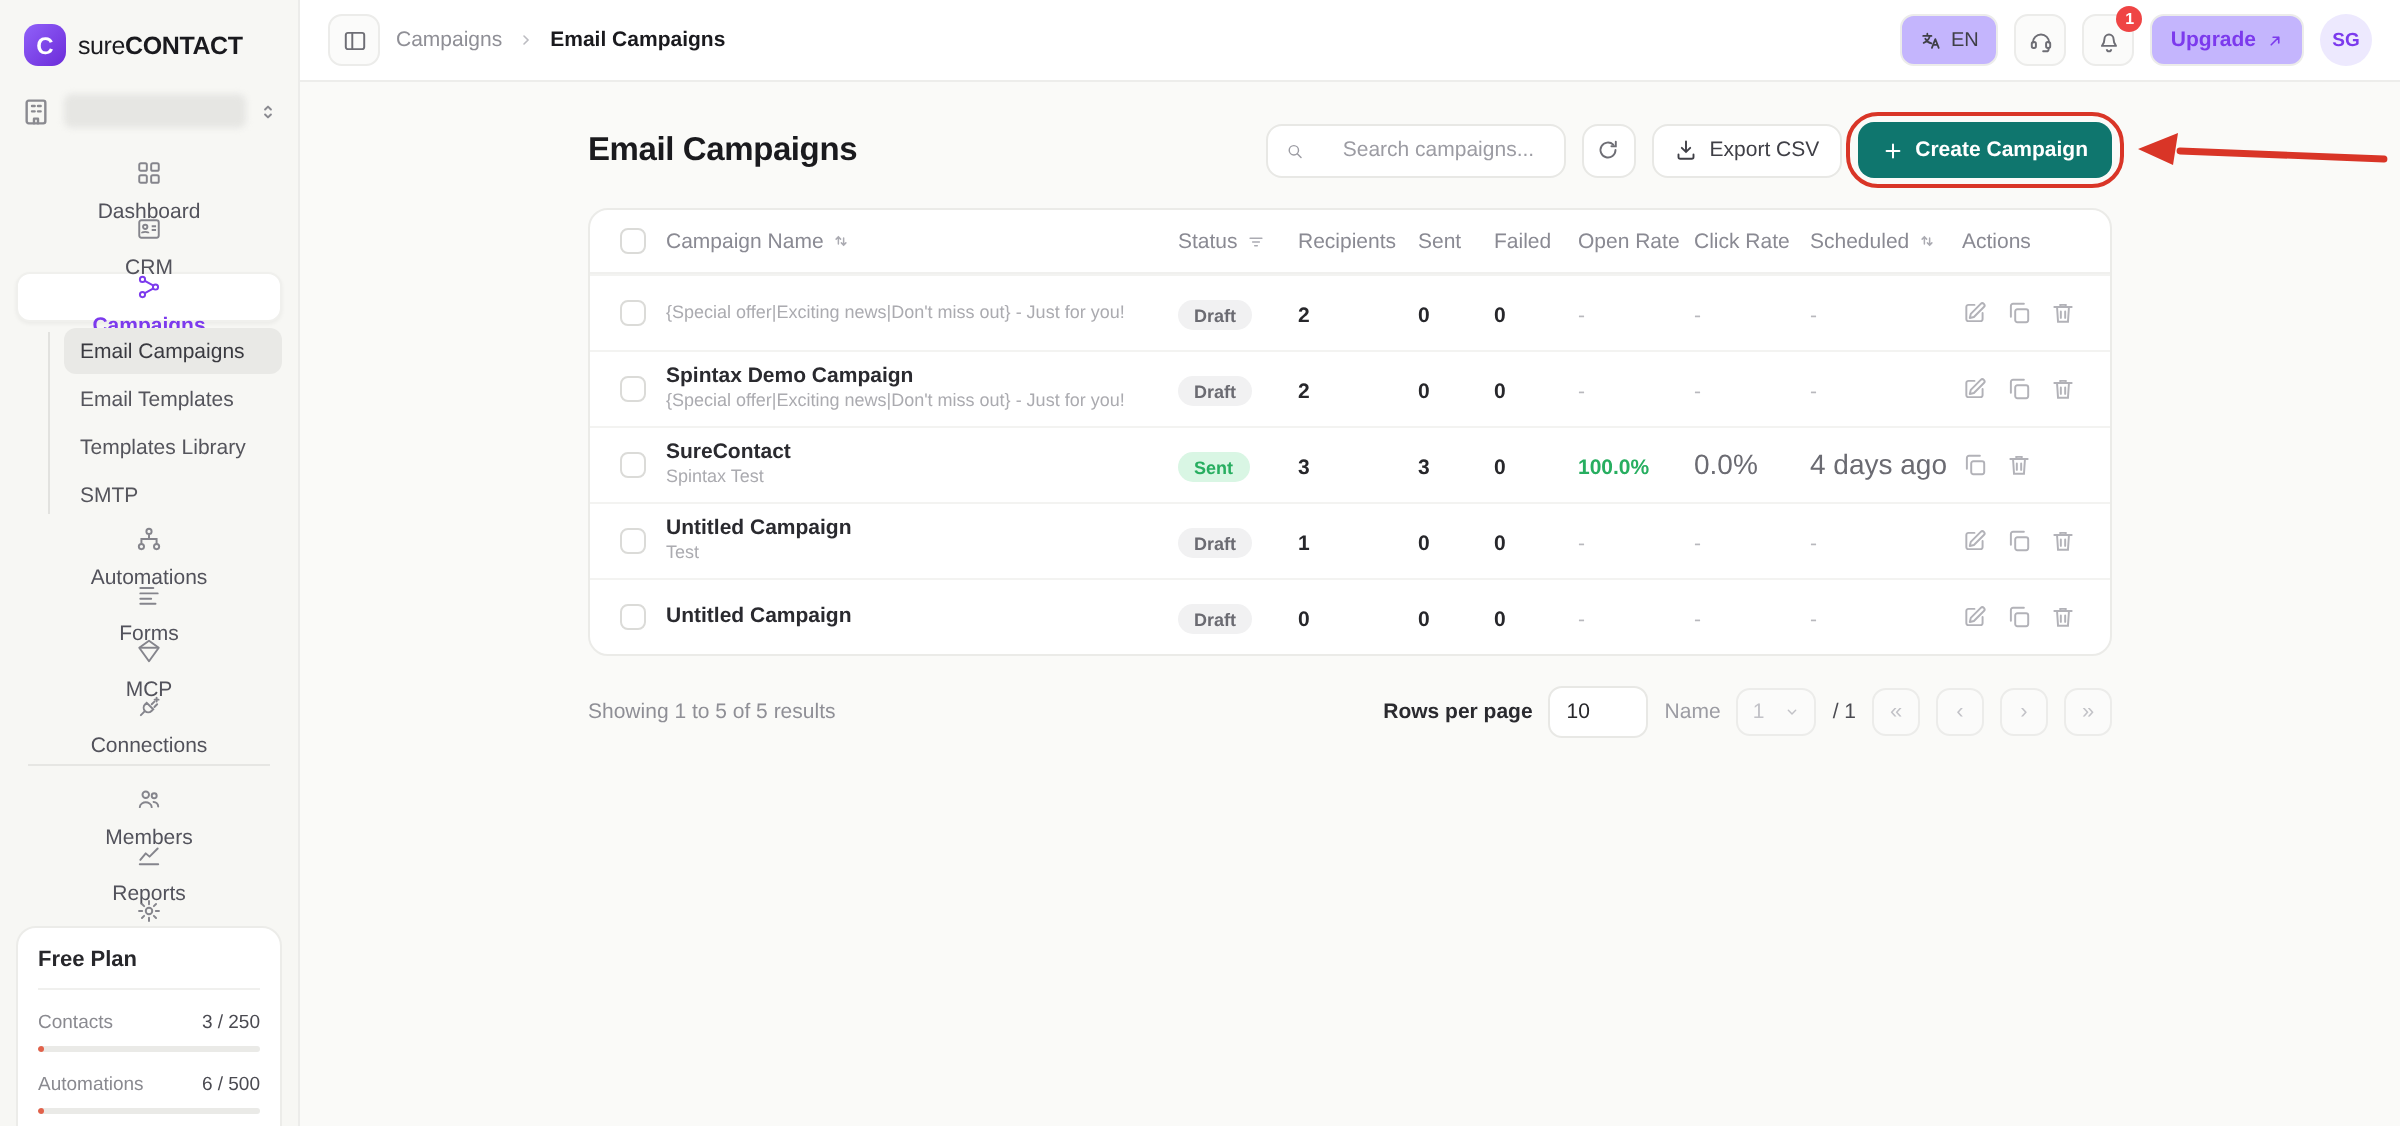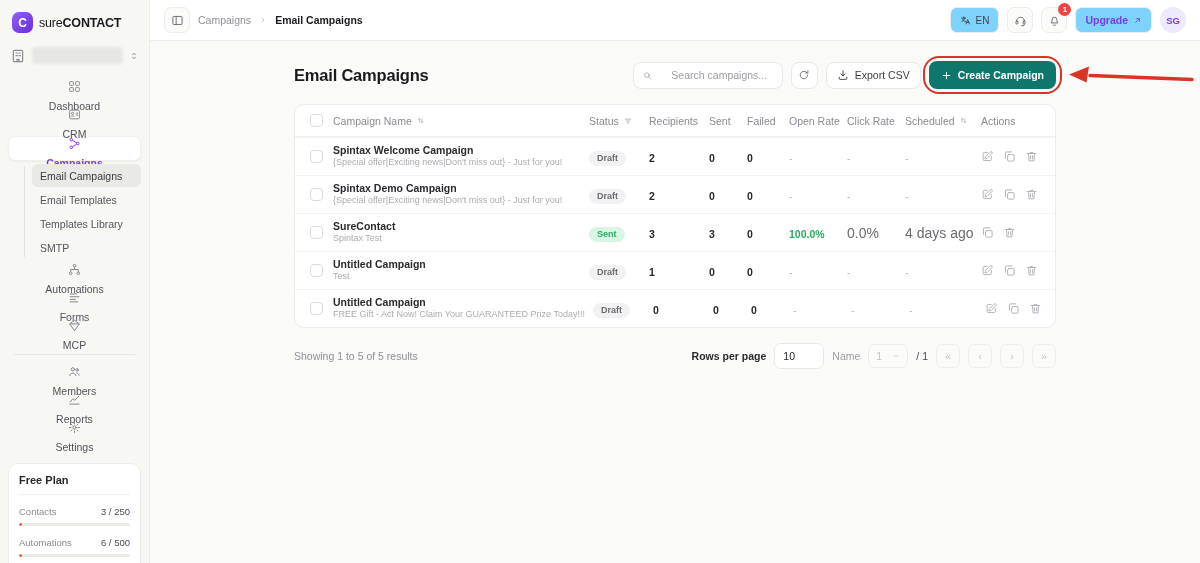--- a/index.html
+++ b/index.html
@@ -32,21 +32,21 @@
   .bar { margin-top:6px; height:3px; border-radius:2px; background:#EAEAE7; overflow:hidden; }
   .fill { height:100%; width:3%; border-radius:2px; background:#E2614A; }
 
   
   .topbar { position:absolute; left:150px; top:0; width:1050px; height:41px; background:#fff; border-bottom:1px solid #EDEDEB; display:flex; align-items:center; justify-content:space-between; padding:0 14px; }
   .tb-left, .tb-right { display:flex; align-items:center; gap:8px; }
   .icon-btn { width:26px; height:26px; border:1px solid #ECECEA; border-radius:7px; background:#FBFBFA; display:flex; align-items:center; justify-content:center; color:#6E6E75; position:relative; cursor:pointer; }
   .bc-dim { font-size:10.5px; color:#8F8F96; }
   .bc-sep { color:#BCBCC1; }
   .bc-cur { font-size:10.5px; color:#1A1A1E; font-weight:bold; }
-  .pill-btn { height:26px; display:flex; align-items:center; gap:5px; padding:0 9px; border:1px solid #ECECEA; border-radius:7px; background:#7dd3fc; font-size:10px; color:#3F3F46; cursor:pointer; }
+  .pill-btn { height:26px; display:flex; align-items:center; gap:5px; padding:0 9px; border:1px solid #ECECEA; border-radius:7px; background:#c4b5fd; font-size:10px; color:#3F3F46; cursor:pointer; }
   .upgrade-btn { color:#7C3AED; font-weight:600; font-size:10.5px; }
   .badge-dot { position:absolute; top:-5px; right:-5px; min-width:13px; height:13px; border-radius:7px; background:#EF4444; color:#fff; font-size:8px; font-weight:bold; display:flex; align-items:center; justify-content:center; padding:0 3px; }
   .avatar { width:26px; height:26px; border-radius:50%; background:#EDE9FE; color:#7C3AED; font-size:9.5px; font-weight:bold; display:flex; align-items:center; justify-content:center; cursor:pointer; }
 
   
   .main { position:absolute; left:150px; top:41px; width:1050px; height:522px; }
   .content { width:762px; margin:0 auto; padding-top:20px; }
   .title-row { display:flex; align-items:center; justify-content:space-between; margin-bottom:15px; }
   h1 { font-size:16.5px; font-weight:bold; color:#1A1A1E; letter-spacing:-.2px; }
   .toolbar { display:flex; align-items:center; gap:8px; }
@@ -281,20 +281,26 @@
           <svg class="ic nicon" width="13" height="13" viewBox="0 0 24 24" fill="none" stroke="currentColor" stroke-width="1.8" stroke-linecap="round">
             <use href="#i-forms"></use>
           </svg>
           <span>Forms</span>
         </div>
       <div class="nav-item">
           <svg class="ic nicon" width="13" height="13" viewBox="0 0 24 24" fill="none" stroke="currentColor" stroke-width="1.8" stroke-linejoin="round">
             <use href="#i-gem"></use>
           </svg>
           <span>MCP</span>
+        </div>
+      <div class="nav-item">
+          <svg class="ic nicon" width="13" height="13" viewBox="0 0 24 24" fill="none" stroke="currentColor" stroke-width="1.8" stroke-linecap="round">
+            <use href="#i-plug"></use>
+          </svg>
+          <span>Connections</span>
         </div>
       <div class="nav-div"></div>
       <div class="nav-item">
           <svg class="ic nicon" width="13" height="13" viewBox="0 0 24 24" fill="none" stroke="currentColor" stroke-width="1.8" stroke-linecap="round">
             <use href="#i-users"></use>
           </svg>
           <span>Members</span>
         </div>
       <div class="nav-item">
           <svg class="ic nicon" width="13" height="13" viewBox="0 0 24 24" fill="none" stroke="currentColor" stroke-width="1.8" stroke-linecap="round" stroke-linejoin="round">
@@ -444,21 +450,20 @@
           <div class="th">
               <span>Actions</span>
             </div>
         </div>
 
         <div class="tgrid trow">
           <div class="cb-cell">
               <span class="cb"></span>
             </div>
           <div>
-              <div class="c-name">Spintax Welcome Campaign</div>
               <div class="c-sub">{Special offer|Exciting news|Don't miss out} - Just for you!</div>
             </div>
           <div><span class="badge draft">Draft</span></div>
           <div><span class="num">2</span></div>
           <div><span class="num">0</span></div>
           <div><span class="num">0</span></div>
           <div><span class="dim">-</span></div>
           <div><span class="dim">-</span></div>
           <div><span class="dim">-</span></div>
           <div class="actions">
@@ -576,21 +581,20 @@
               </button>
             </div>
         </div>
 
         <div class="tgrid trow">
           <div class="cb-cell">
               <span class="cb"></span>
             </div>
           <div>
               <div class="c-name">Untitled Campaign</div>
-              <div class="c-sub">FREE Gift - Act Now! Claim Your GUARANTEED Prize Today!!!</div>
             </div>
           <div><span class="badge draft">Draft</span></div>
           <div><span class="num">0</span></div>
           <div><span class="num">0</span></div>
           <div><span class="num">0</span></div>
           <div><span class="dim">-</span></div>
           <div><span class="dim">-</span></div>
           <div><span class="dim">-</span></div>
           <div class="actions">
               <button class="act-btn">

